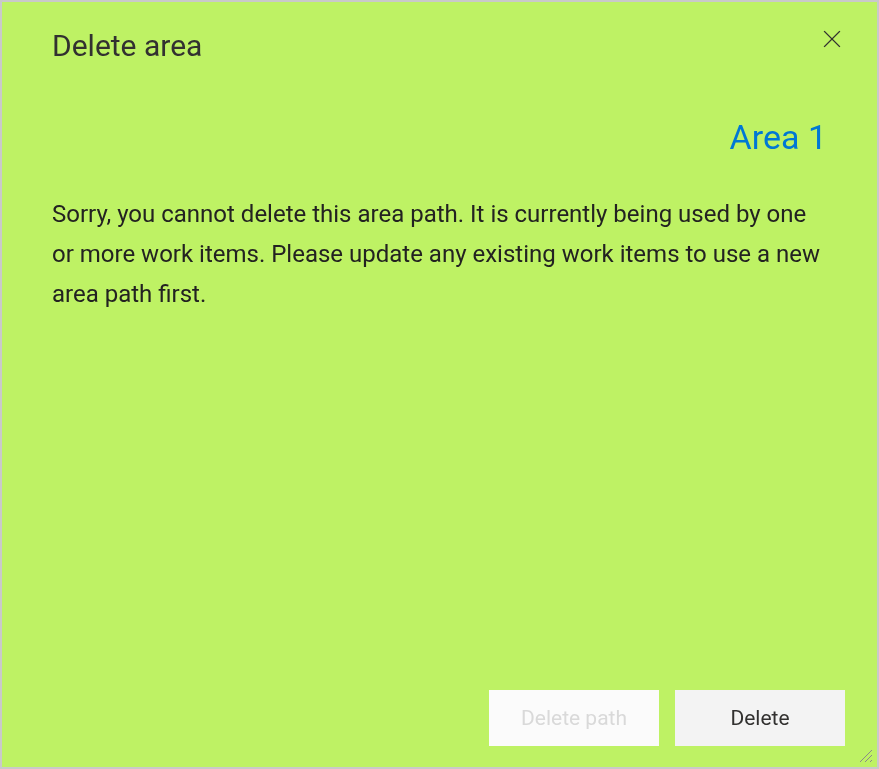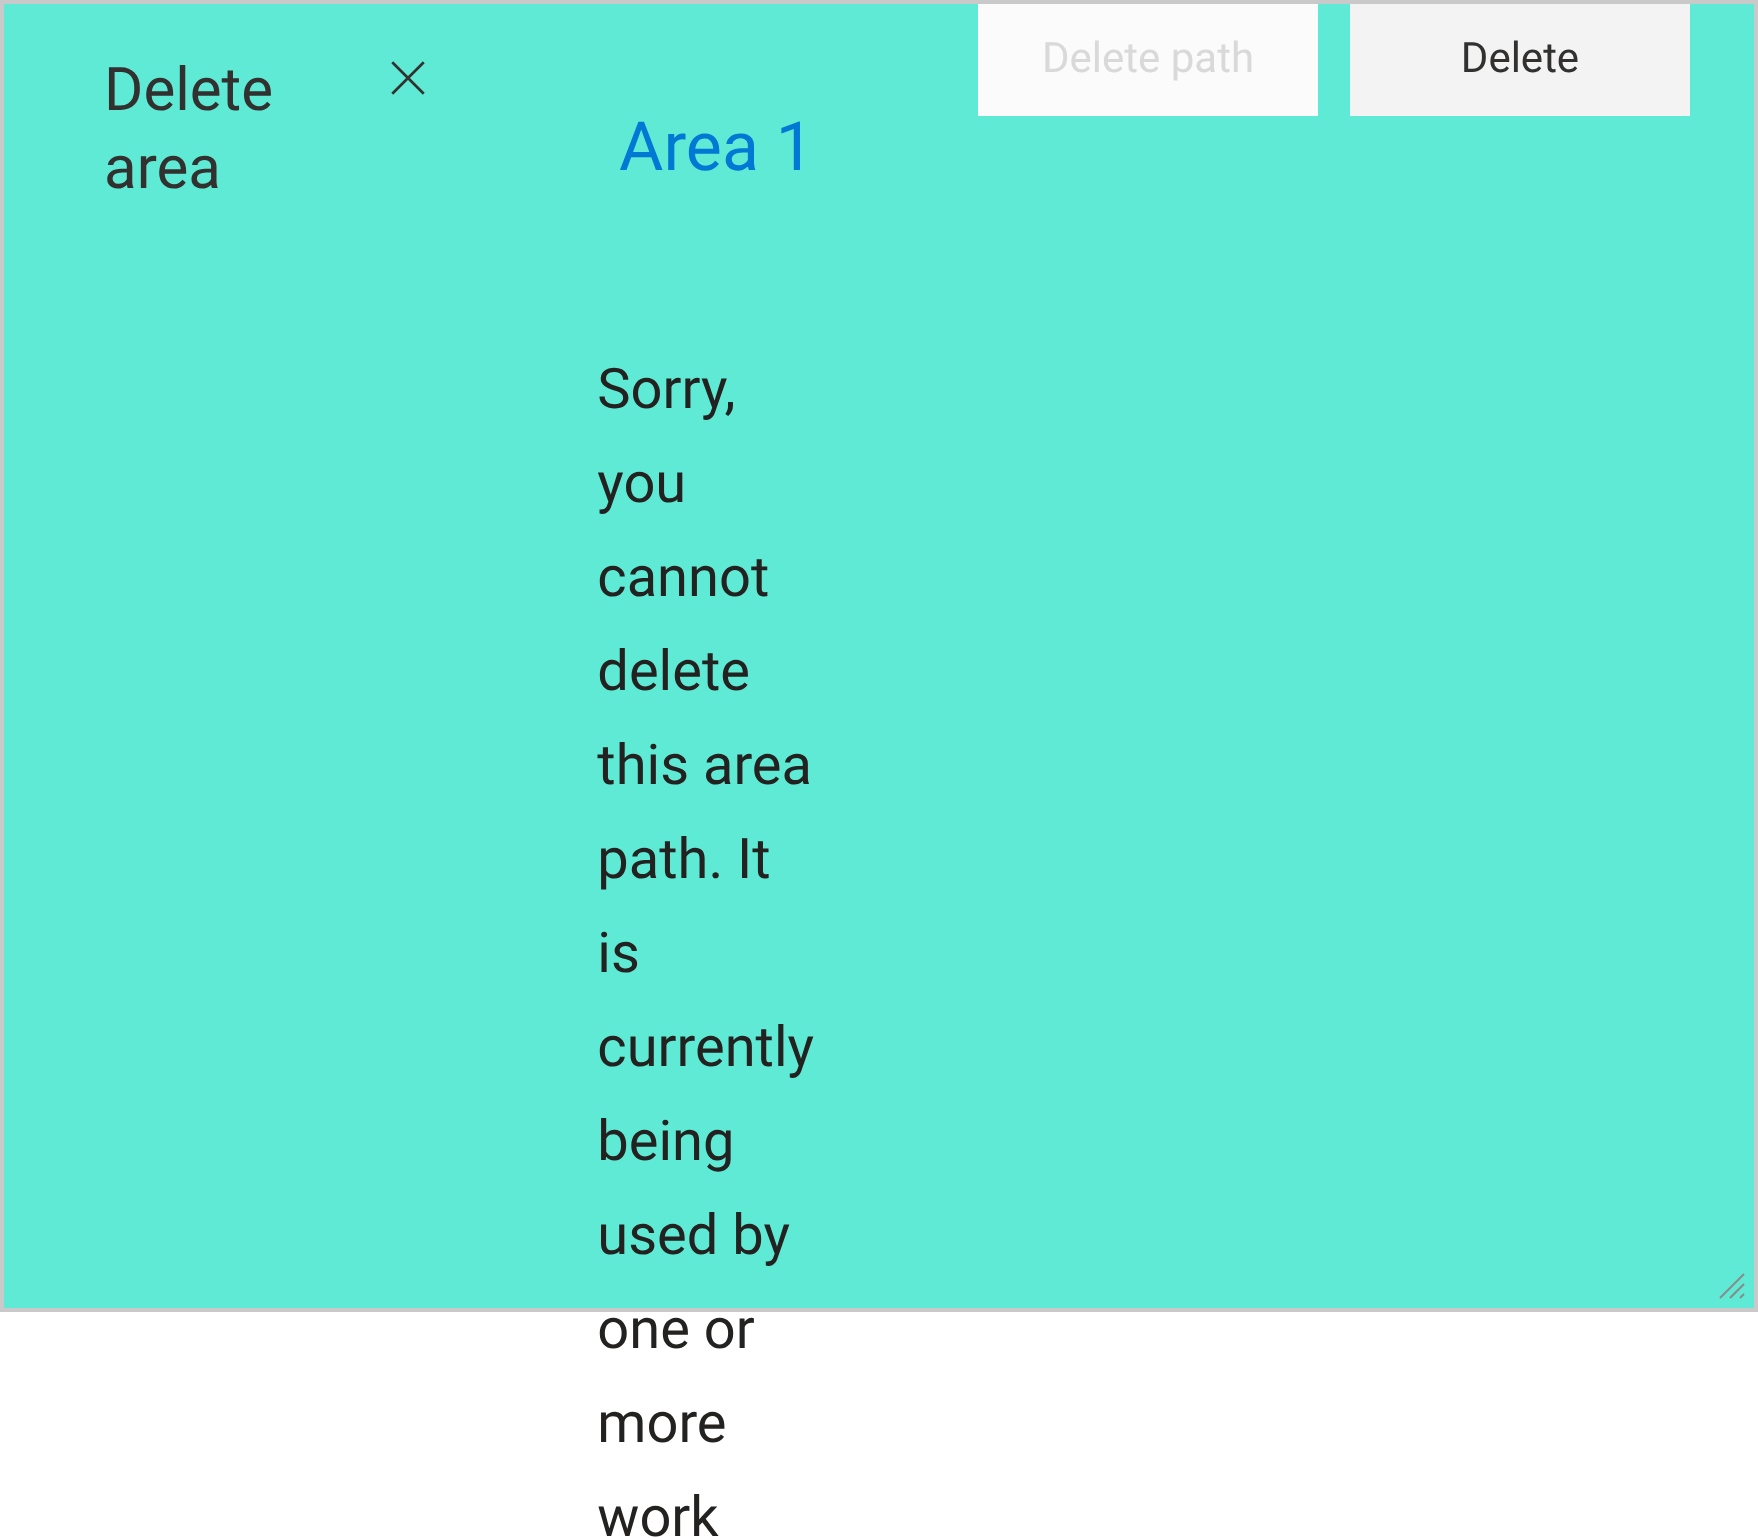--- a/index.html
+++ b/index.html
@@ -10,25 +10,26 @@
     body {
       font-family: "Segoe UI", -apple-system, BlinkMacSystemFont, Roboto, Helvetica, Arial, sans-serif;
       background: #fff;
       width: 879px;
       height: 769px;
       position: relative;
       overflow: hidden;
     }
     .dialog {
       width: 879px;
-      height: 656px;
+      height: 769px;
       border: 2px solid #c9c9c9;
-      background: #5eead4;
+      background: #bef264;
       position: relative;
       display: flex;
+      flex-direction: column;
     }
     .dialog-header {
       display: flex;
       align-items: flex-start;
       justify-content: space-between;
       padding: 16px 28px 0 50px;
     }
     .dialog-title {
       font-size: 30px;
       font-weight: 400;
@@ -55,32 +56,32 @@
     }
     .area-name {
       font-size: 34px;
       font-weight: 400;
       color: #0078d4;
       margin-top: 52px;
       line-height: 1.2;
       text-align: right;
     }
     .message {
-      font-size: 28px;
+      font-size: 24px;
       font-weight: 400;
       color: #232221;
-      margin-top: 76px;
+      margin-top: 36px;
       line-height: 1.68;
       max-width: 780px;
     }
     .dialog-footer {
       display: flex;
       justify-content: flex-end;
       gap: 16px;
-      padding: 0 32px 36px 32px;
+      padding: 0 32px 21px 32px;
     }
     .btn {
       min-width: 170px;
       height: 56px;
       border: none;
       font-size: 21px;
       font-family: inherit;
       cursor: pointer;
       background: #f3f3f3;
       color: #323130;

